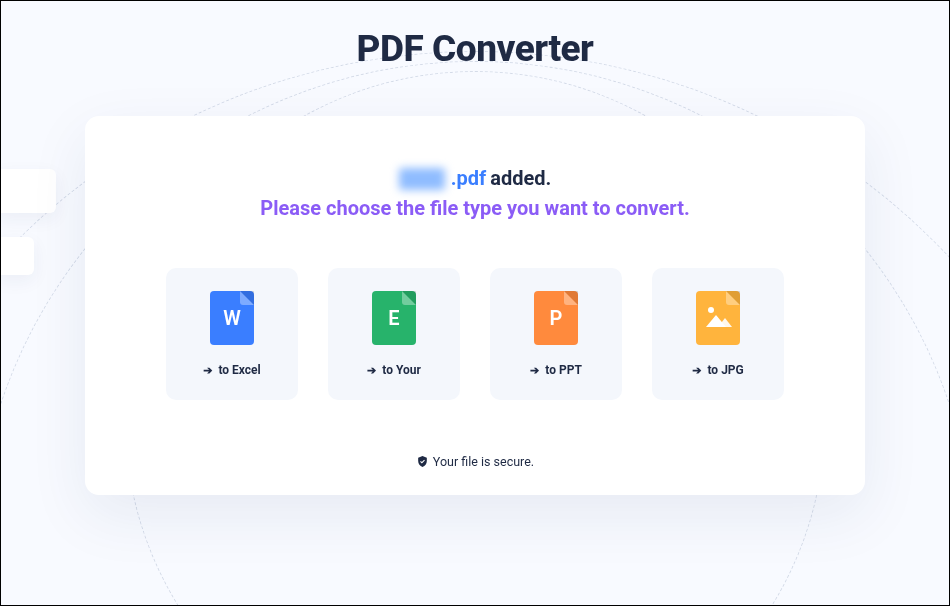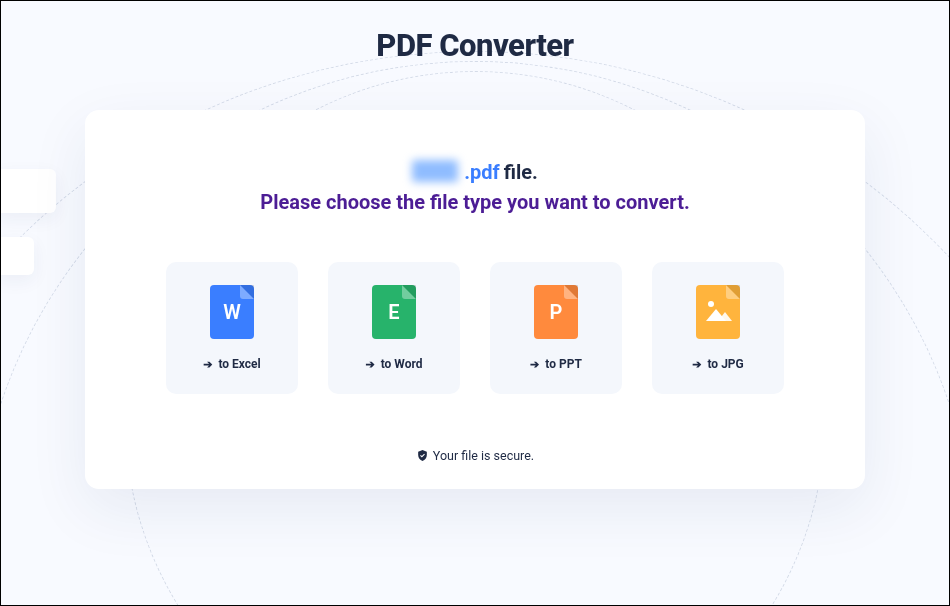--- a/index.html
+++ b/index.html
@@ -42,21 +42,21 @@
     position: relative;
     width: 100%;
     height: 100%;
     display: flex;
     flex-direction: column;
     align-items: center;
   }
 
   h1.page-title {
     margin-top: 26px;
-    font-size: 31px;
+    font-size: 37px;
     font-weight: 800;
     letter-spacing: -0.5px;
     color: #1f2a44;
   }
 
   .subtitle {
     margin-top: 14px;
     font-size: 20px;
     color: #5a6270;
   }
@@ -73,39 +73,39 @@
     align-items: center;
     position: relative;
     z-index: 2;
   }
 
   .added-line {
     font-size: 20px;
     font-weight: 700;
     color: #1f2a44;
     display: flex;
-    align-items: flex-start;
+    align-items: flex-end;
     gap: 4px;
   }
   .blur-name {
     display: inline-block;
     width: 46px;
     height: 22px;
     background: #8fbcff;
     filter: blur(4px);
     border-radius: 3px;
     margin-right: 2px;
   }
   .ext { color: #3a7eff; font-weight: 700; }
 
   .instruction {
     margin-top: 6px;
     font-size: 20px;
     font-weight: 700;
-    color: #4c1d95;
+    color: #8b5cf6;
     text-align: center;
   }
 
   .cards {
     margin-top: 48px;
     display: flex;
     gap: 30px;
   }
 
   .card {
@@ -224,21 +224,21 @@
 <div class="ghost-tab b"></div>
 
 <div class="wrap">
   <h1 class="page-title">PDF Converter</h1>
 
   <div class="panel">
 
     <div class="added-line">
       <span class="blur-name"></span>
       <span class="ext">.pdf</span>
-      <span> file.</span>
+      <span> added.</span>
     </div>
 
     <div class="instruction">Please choose the file type you want to convert.</div>
 
     <div class="cards">
 
       <div class="card">
         <div class="doc-icon word">
           <div class="fold"></div>
           <span class="doc-letter">W</span>
@@ -249,21 +249,21 @@
         </div>
       </div>
 
       <div class="card">
         <div class="doc-icon excel">
           <div class="fold"></div>
           <span class="doc-letter">E</span>
         </div>
         <div class="card-label">
           <span class="arrow">➔</span>
-          <span>to Word</span>
+          <span>to Your</span>
         </div>
       </div>
 
       <div class="card">
         <div class="doc-icon ppt">
           <div class="fold"></div>
           <span class="doc-letter">P</span>
         </div>
         <div class="card-label">
           <span class="arrow">➔</span>

